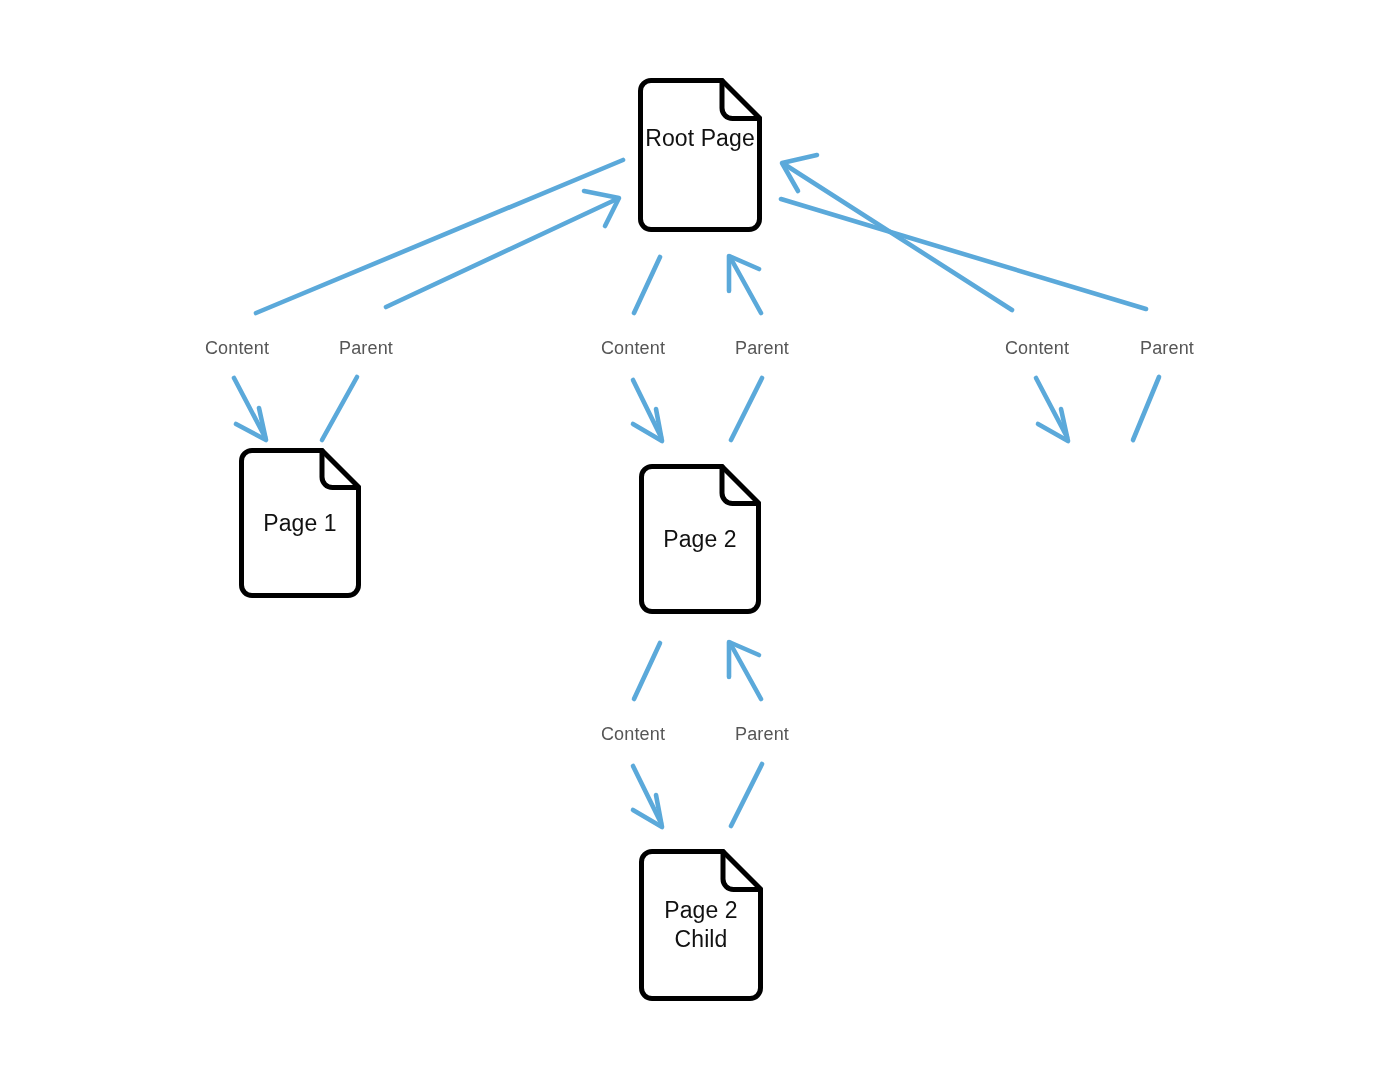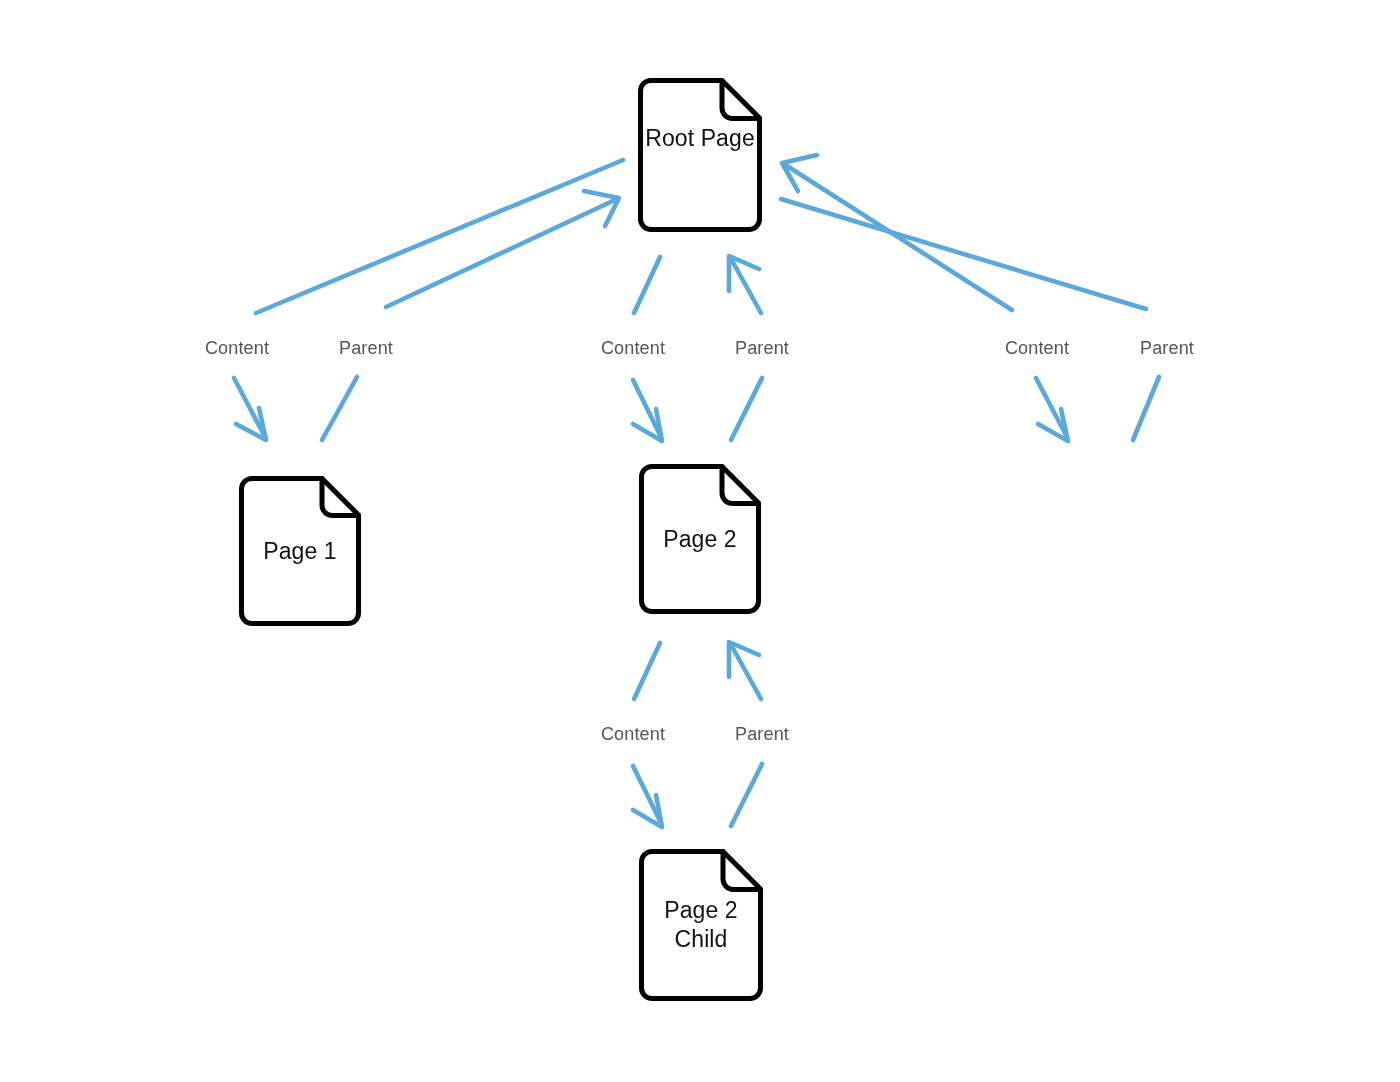--- a/index.html
+++ b/index.html
@@ -156,21 +156,21 @@
 
     <div class="doc-node" style="left:638px; top:78px; width:124px; height:120px;">
       <svg width="124" height="154" viewBox="0 0 124 154">
         <path d="M 13 2.5 L 84 2.5 L 121.5 40 L 121.5 141 A 10.5 10.5 0 0 1 111 151.5
                  L 13 151.5 A 10.5 10.5 0 0 1 2.5 141 L 2.5 13 A 10.5 10.5 0 0 1 13 2.5 Z" fill="#FFFFFF" stroke="#000000" stroke-width="5" stroke-linejoin="round"></path>
         <path d="M 84 2.5 L 84 30 A 10.5 10.5 0 0 0 94.5 40.5 L 121.5 40.5" fill="none" stroke="#000000" stroke-width="5" stroke-linejoin="round" stroke-linecap="round"></path>
       </svg>
       <div class="doc-label">Root Page</div>
     </div>
 
-    <div class="doc-node" style="left:239px; top:476px; width:122px; height:150px;">
+    <div class="doc-node" style="left:239px; top:448px; width:122px; height:150px;">
       <svg width="122" height="150" viewBox="0 0 122 150">
         <path d="M 13 2.5 L 83 2.5 L 119.5 39 L 119.5 137 A 10.5 10.5 0 0 1 109 147.5
                  L 13 147.5 A 10.5 10.5 0 0 1 2.5 137 L 2.5 13 A 10.5 10.5 0 0 1 13 2.5 Z" fill="#FFFFFF" stroke="#000000" stroke-width="5" stroke-linejoin="round"></path>
         <path d="M 83 2.5 L 83 29 A 10.5 10.5 0 0 0 93.5 39.5 L 119.5 39.5" fill="none" stroke="#000000" stroke-width="5" stroke-linejoin="round" stroke-linecap="round"></path>
       </svg>
       <div class="doc-label">Page 1</div>
     </div>
 
     <div class="doc-node" style="left:639px; top:464px; width:122px; height:150px;">
       <svg width="122" height="150" viewBox="0 0 122 150">

